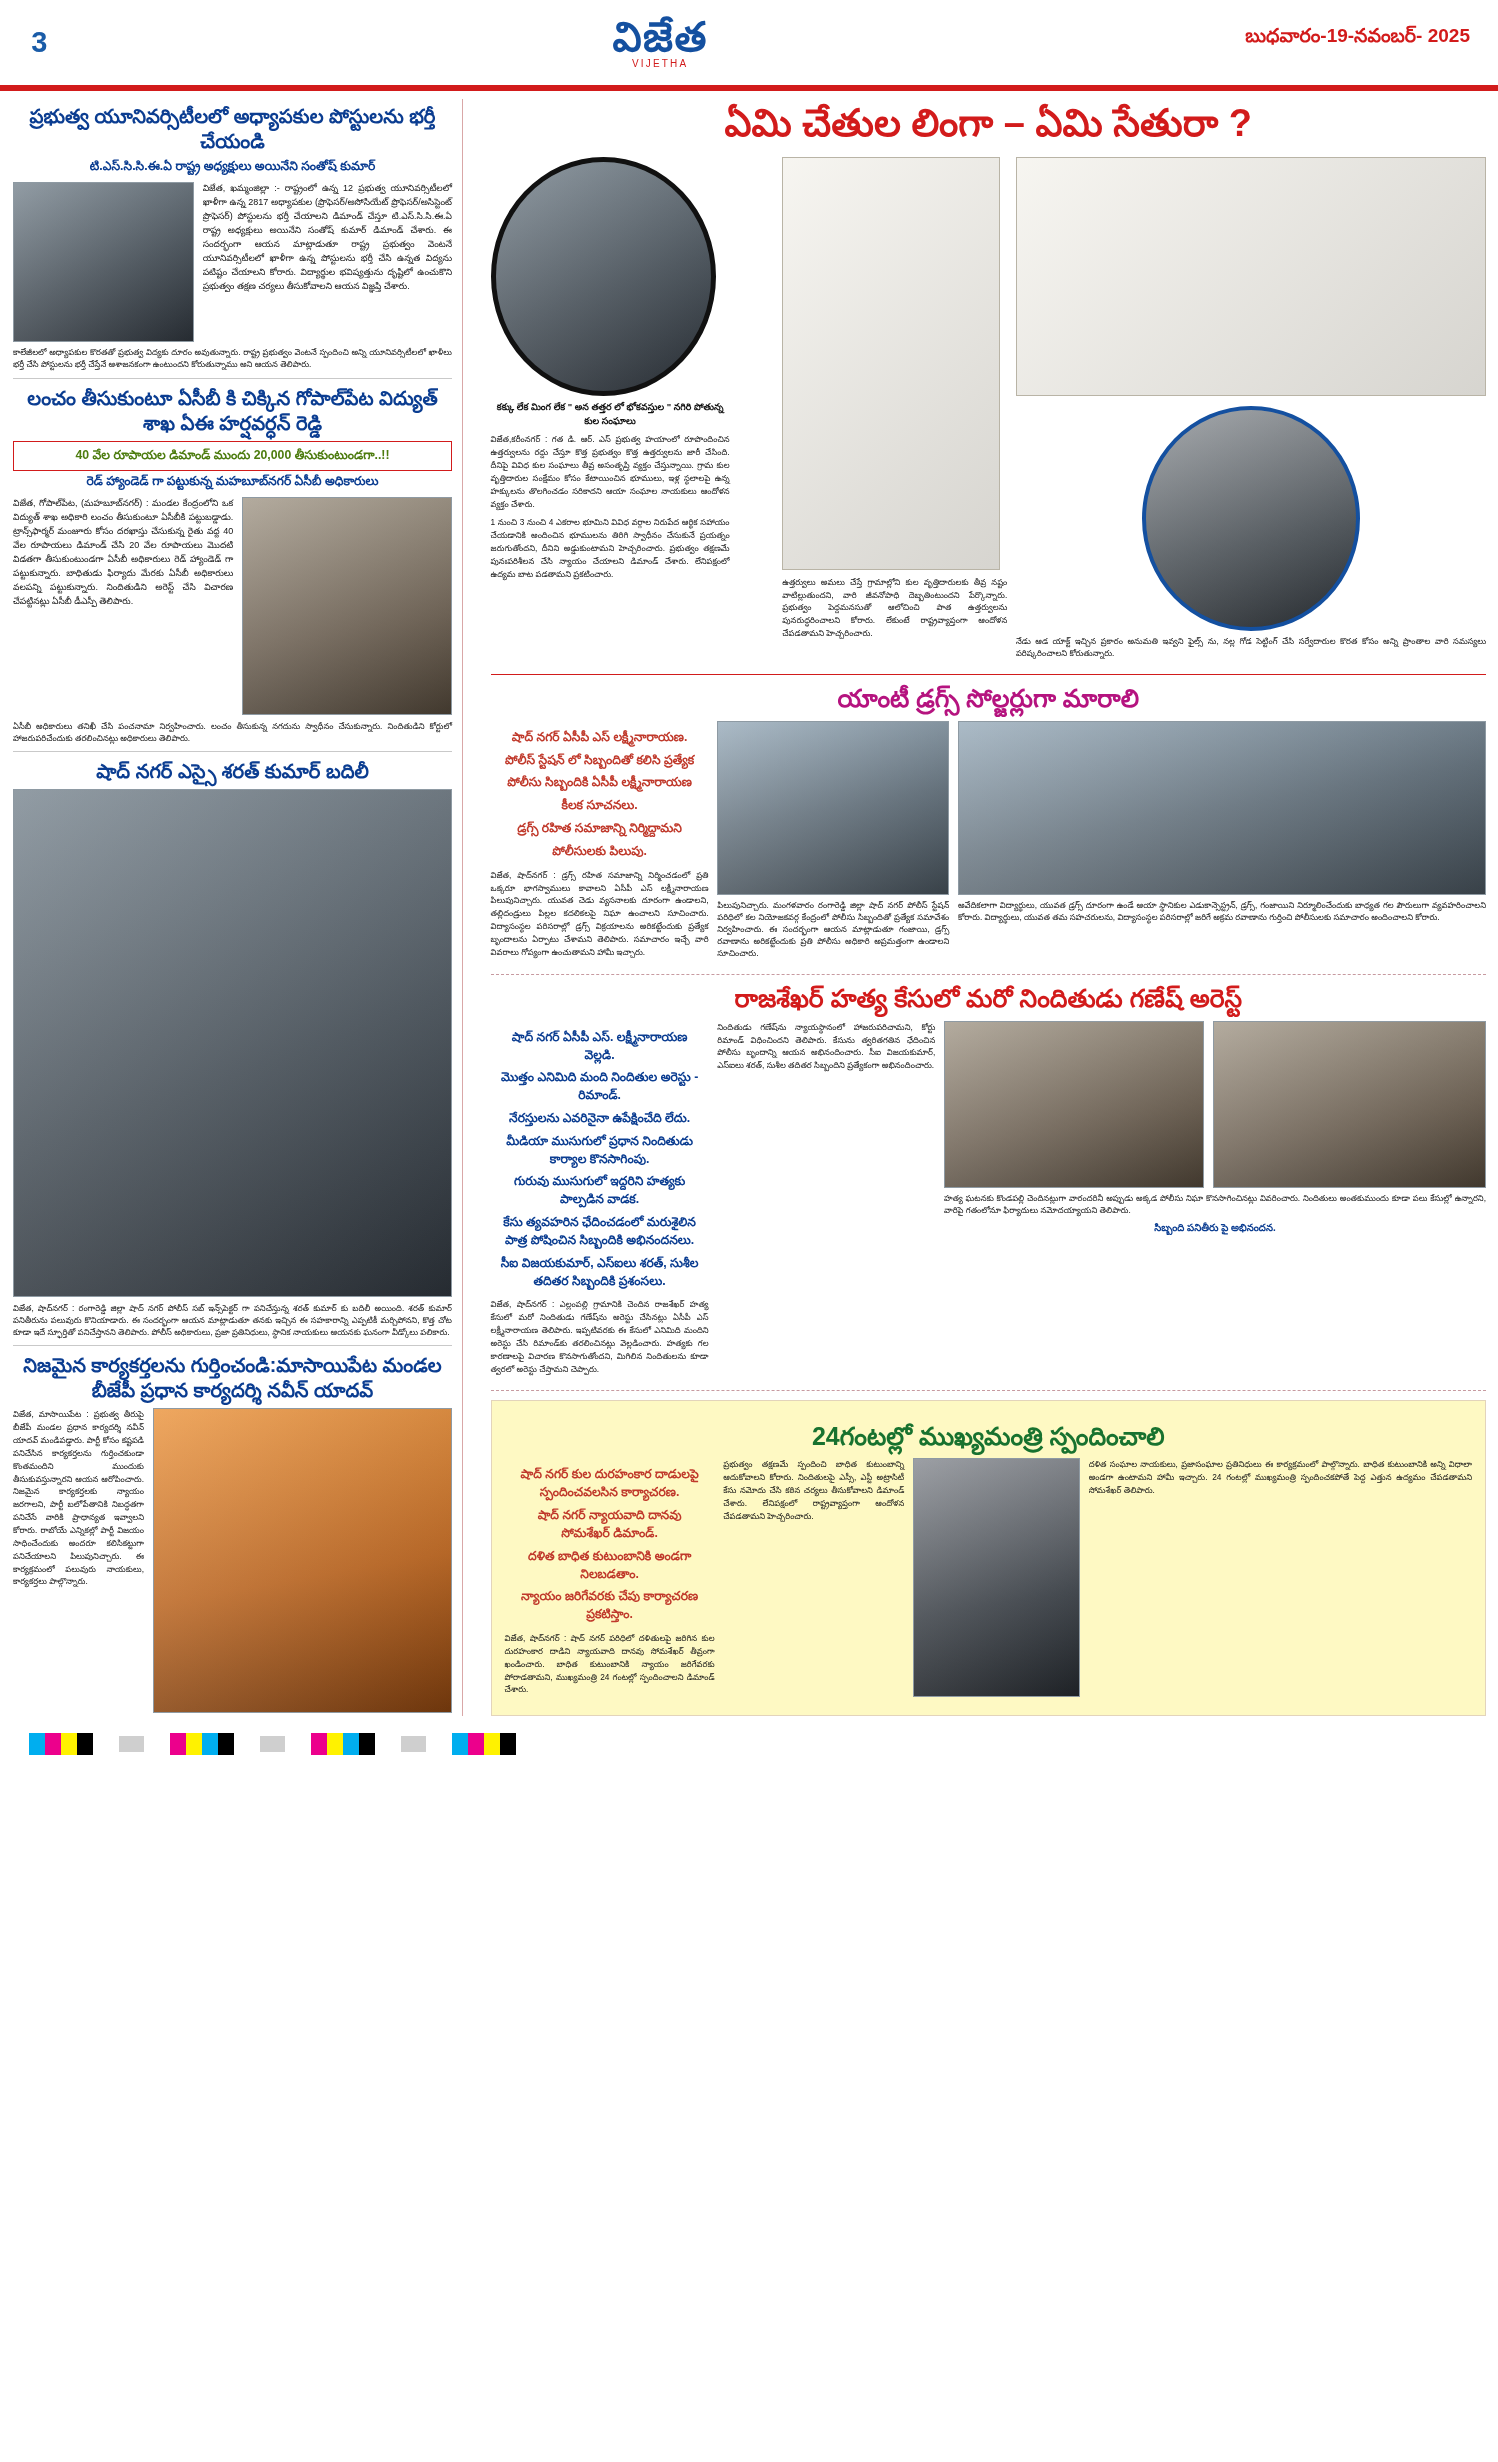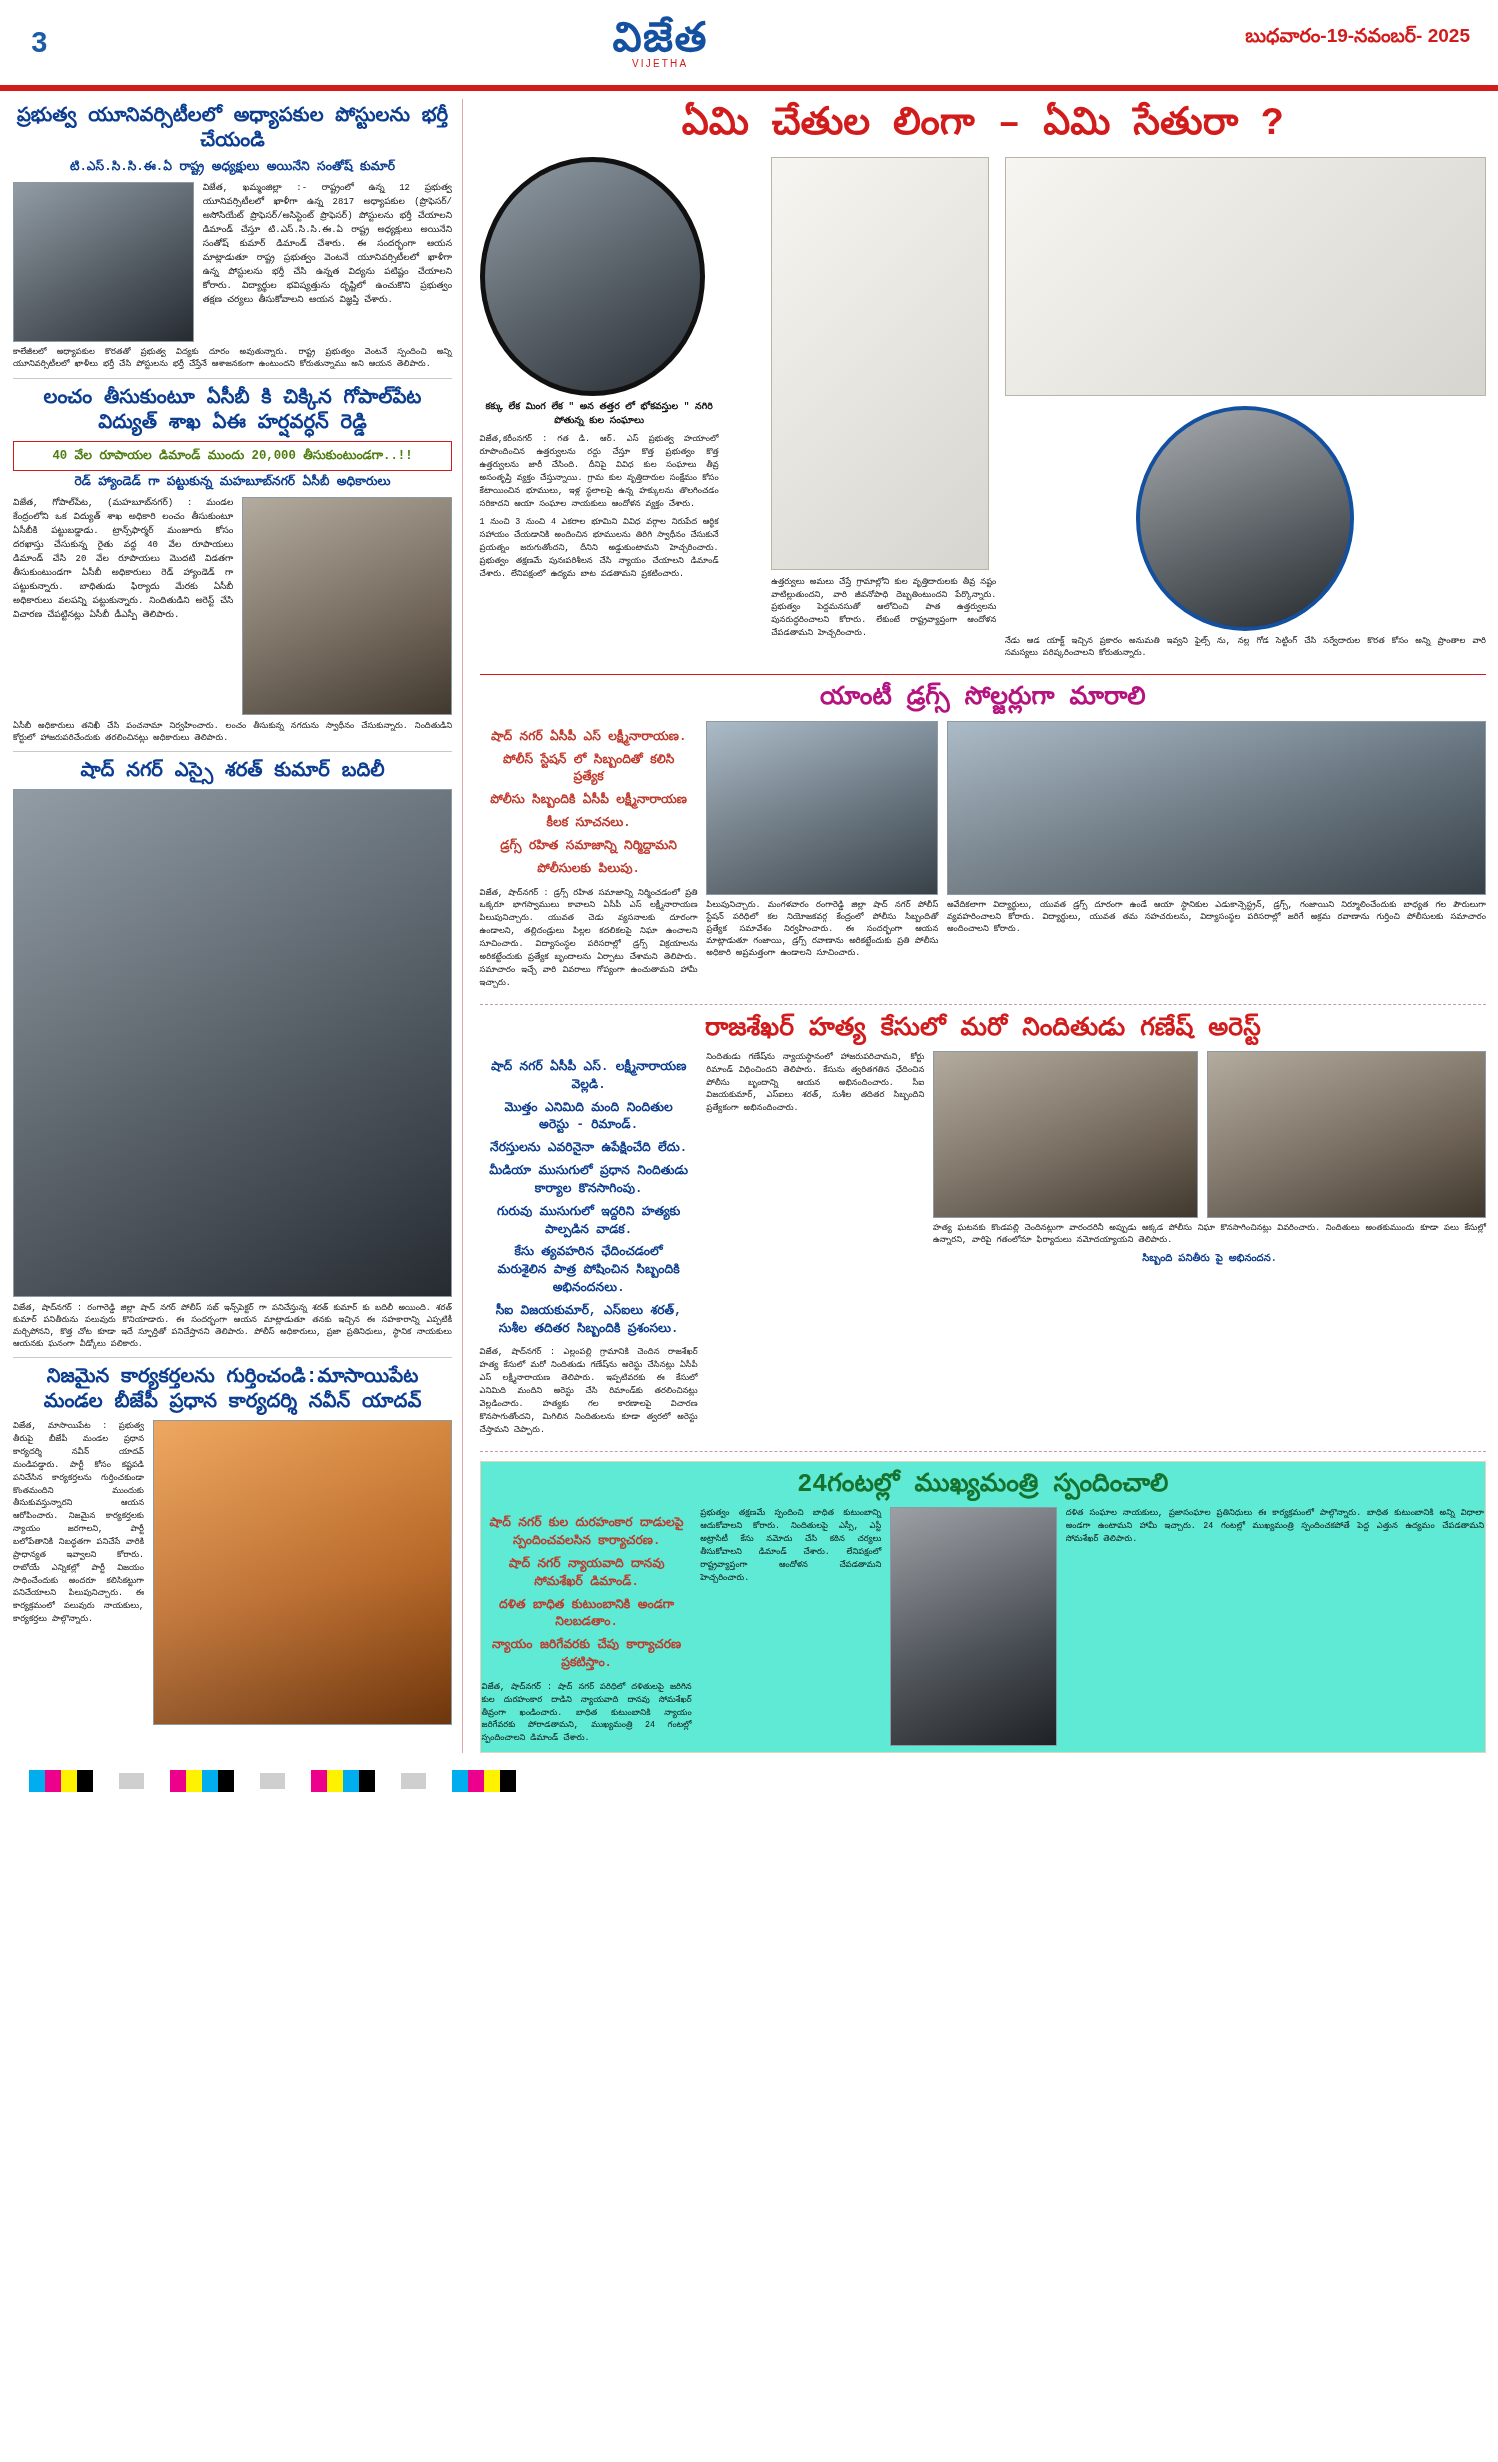--- a/index.html
+++ b/index.html
@@ -57,23 +57,22 @@
     top: 25px;
     font-size: 19px;
     font-weight: bold;
     color: #d21b1b;
   }
   .rule-red { height: 4.4px; background: #d21b1b; }
 
   
   .content {
     display: flex;
-    gap: 5px;
+    gap: 16px;
     padding: 7.3px 13px 0 13px;
-    font-family: Liberation Mono, monospace;
   }
   .col-left { width: 450px; flex: 0 0 450px; padding-right: 10px; border-right: 1.5px solid #d9a7a7; }
   .col-right { flex: 1; padding-left: 11.6px; }
 
   
   h1.head-main {
     font-size: 38px;
     color: #d21b1b;
     font-weight: bold;
     text-align: center;
@@ -153,21 +152,21 @@
   }
   .photo.portrait-man { background: linear-gradient(160deg,#6d7b86 0%,#465059 55%,#2b3138 100%); }
   .photo.doc { background: #f4f2ec; border:0.7px solid #b9b4a6; }
   .photo.street { background: linear-gradient(170deg,#8fa4b4 0%,#63727e 50%,#404a52 100%); }
   .photo.indoor { background: linear-gradient(170deg,#9a8f7e 0%,#6e6152 60%,#4a4034 100%); }
   .photo.circle { border-radius: 50%; }
   .photo-frame-black { border: 5px solid #111; }
   .photo-frame-blue { border: 4.4px solid #1450a0; }
 
   .box-red { border: 1.5px solid #d21b1b; padding: 5.8px; }
-  .box-cream { background: #5eead4; border: 0.7px solid #e3d4bb; padding: 1px; }
+  .box-cream { background: #fef9c3; border: 0.7px solid #e3d4bb; padding: 13px; }
 
   .hr-thin { border: 0; border-top: 0.7px solid #c9c9c9; margin: 7.3px 0; }
   .hr-red { border: 0; border-top: 1.5px solid #d21b1b; margin: 8.7px 0; }
   .hr-dash { border: 0; border-top: 1.5px dashed #c79aa0; margin: 8.7px 0; }
 
   
   .footer-bars {
     display: flex;
     align-items: center;
     gap: 26px;

